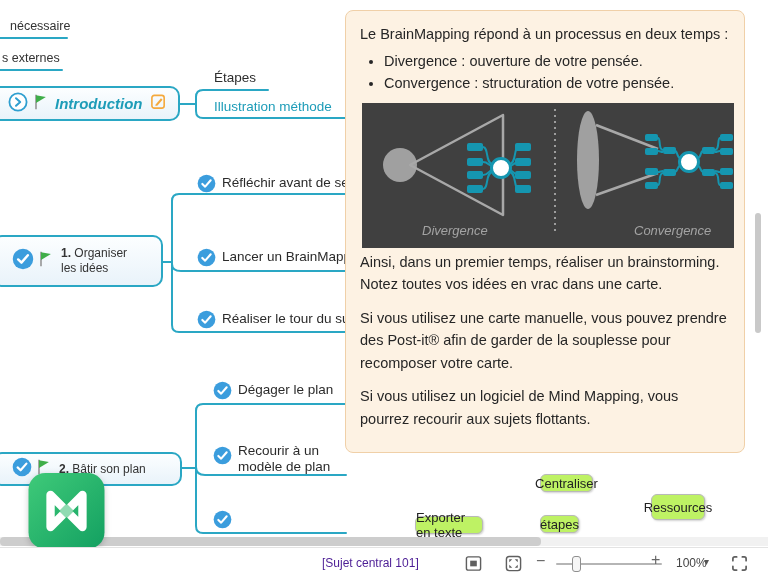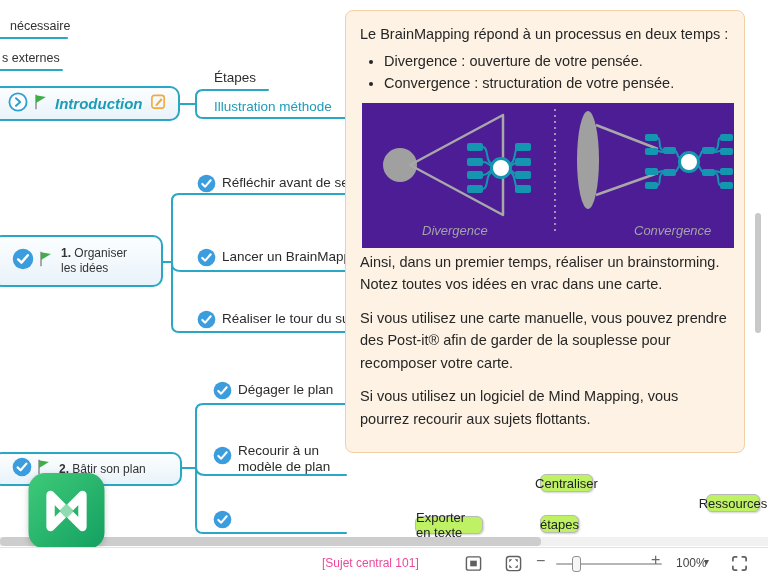--- a/index.html
+++ b/index.html
@@ -27,40 +27,40 @@
 
   .icon { display:inline-block; flex:0 0 auto; }
 
   .panel { position:absolute; left:345px; top:10px; width:400px; height:443px;
            background:#fdf2e3; border:1px solid #f0d0a8; border-radius:8px;
            padding:12px 14px 0 14px; z-index:5; overflow:hidden; }
   .panel p { font-size:14.5px; line-height:1.55; color:#262626; margin:0 0 11px 0; }
   .panel p.lead { margin-bottom:6px; }
   .panel ul { margin:0 0 8px 6px; padding-left:18px; }
   .panel li { font-size:14.5px; line-height:1.5; color:#262626; }
-  .figure { position:relative; width:372px; height:145px; background:#4c1d95; margin:2px 0 3px 2px; }
+  .figure { position:relative; width:372px; height:145px; background:#404040; margin:2px 0 3px 2px; }
   .fig-label { position:absolute; bottom:10px; font-size:13px; font-style:italic; color:#a3a3a3; }
   .fig-caption { text-align:center; font-size:12.5px; font-style:italic; font-weight:bold;
                  color:#bf3b2f; margin:2px 0 9px 0; }
 
   .float-topic { position:absolute; background:#bef264; border:1px solid #b9b9b9; border-radius:6px;
                  box-shadow:1px 1px 2px rgba(0,0,0,0.18); font-size:13px; color:#222;
                  display:flex; align-items:center; justify-content:center; z-index:2; }
 
   .hscroll { position:absolute; left:0; top:537px; width:768px; height:9px; background:#f1f1f1; z-index:1; }
   .hscroll .thumb { position:absolute; left:0; top:0; width:541px; height:9px; background:#cdcdcd; border-radius:4px; }
   .vscroll-thumb { position:absolute; left:755px; top:213px; width:6px; height:120px;
                    background:#c9c9c9; border-radius:3px; z-index:6; }
 
   .logo { position:absolute; left:28px; top:473px; width:77px; height:76px; z-index:8;
           filter:drop-shadow(0 2px 3px rgba(0,0,0,0.2)); }
 
   .statusbar { position:absolute; left:0; top:547px; width:768px; height:29px; background:#fff;
                border-top:1px solid #e3e3e3; z-index:10; }
-  .statusbar .lbl { position:absolute; font-size:12px; color:#ec4899;padding-left:29px; }
+  .statusbar .lbl { position:absolute; font-size:12px; color:#4c1d95;padding-left:29px; }
   .sb-btn { position:absolute; width:18px; height:18px; display:flex; align-items:center; justify-content:center; }
   .sb-sign { position:absolute; font-size:16px; color:#666; }
   .sb-track { position:absolute; height:2px; background:#b5b5b5; border-radius:1px; }
   .sb-thumb { position:absolute; width:9px; height:16px; background:#f6f6f6;
               border:1px solid #8f8f8f; border-radius:3px; }
   .sb-zoom { position:absolute; font-size:12px; color:#444; }
   .sb-caret { position:absolute; font-size:10px; color:#555; }
 </style>
 </head>
 <body>
@@ -199,21 +199,21 @@
   <div class="sub-topic" style="left:213px; top:510px;">
     <span class="icon">
       <svg width="19" height="19" viewBox="0 0 20 20">
           <circle cx="10" cy="10" r="9.3" fill="#3b9ddd"></circle>
           <path d="M5.6,10.4 L8.6,13.3 L14.4,6.6" fill="none" stroke="#fff" stroke-width="2.2" stroke-linecap="round" stroke-linejoin="round"></path>
         </svg>
     </span>
   </div>
 
   <div class="float-topic" style="left:540px; top:474px; width:53px; height:18px;">Centraliser</div>
-  <div class="float-topic" style="left:706px; top:494px; width:54px; height:18px;">Ressources</div>
+  <div class="float-topic" style="left:651px; top:494px; width:54px; height:26px;">Ressources</div>
   <div class="float-topic" style="left:415px; top:516px; width:68px; height:18px;">Exporter en texte</div>
   <div class="float-topic" style="left:540px; top:515px; width:39px; height:18px;">étapes</div>
 
   <div class="hscroll">
     <div class="thumb"></div>
   </div>
 
   <div class="panel">
     <p class="lead">Le BrainMapping répond à un processus en deux temps :</p>
     <ul>

